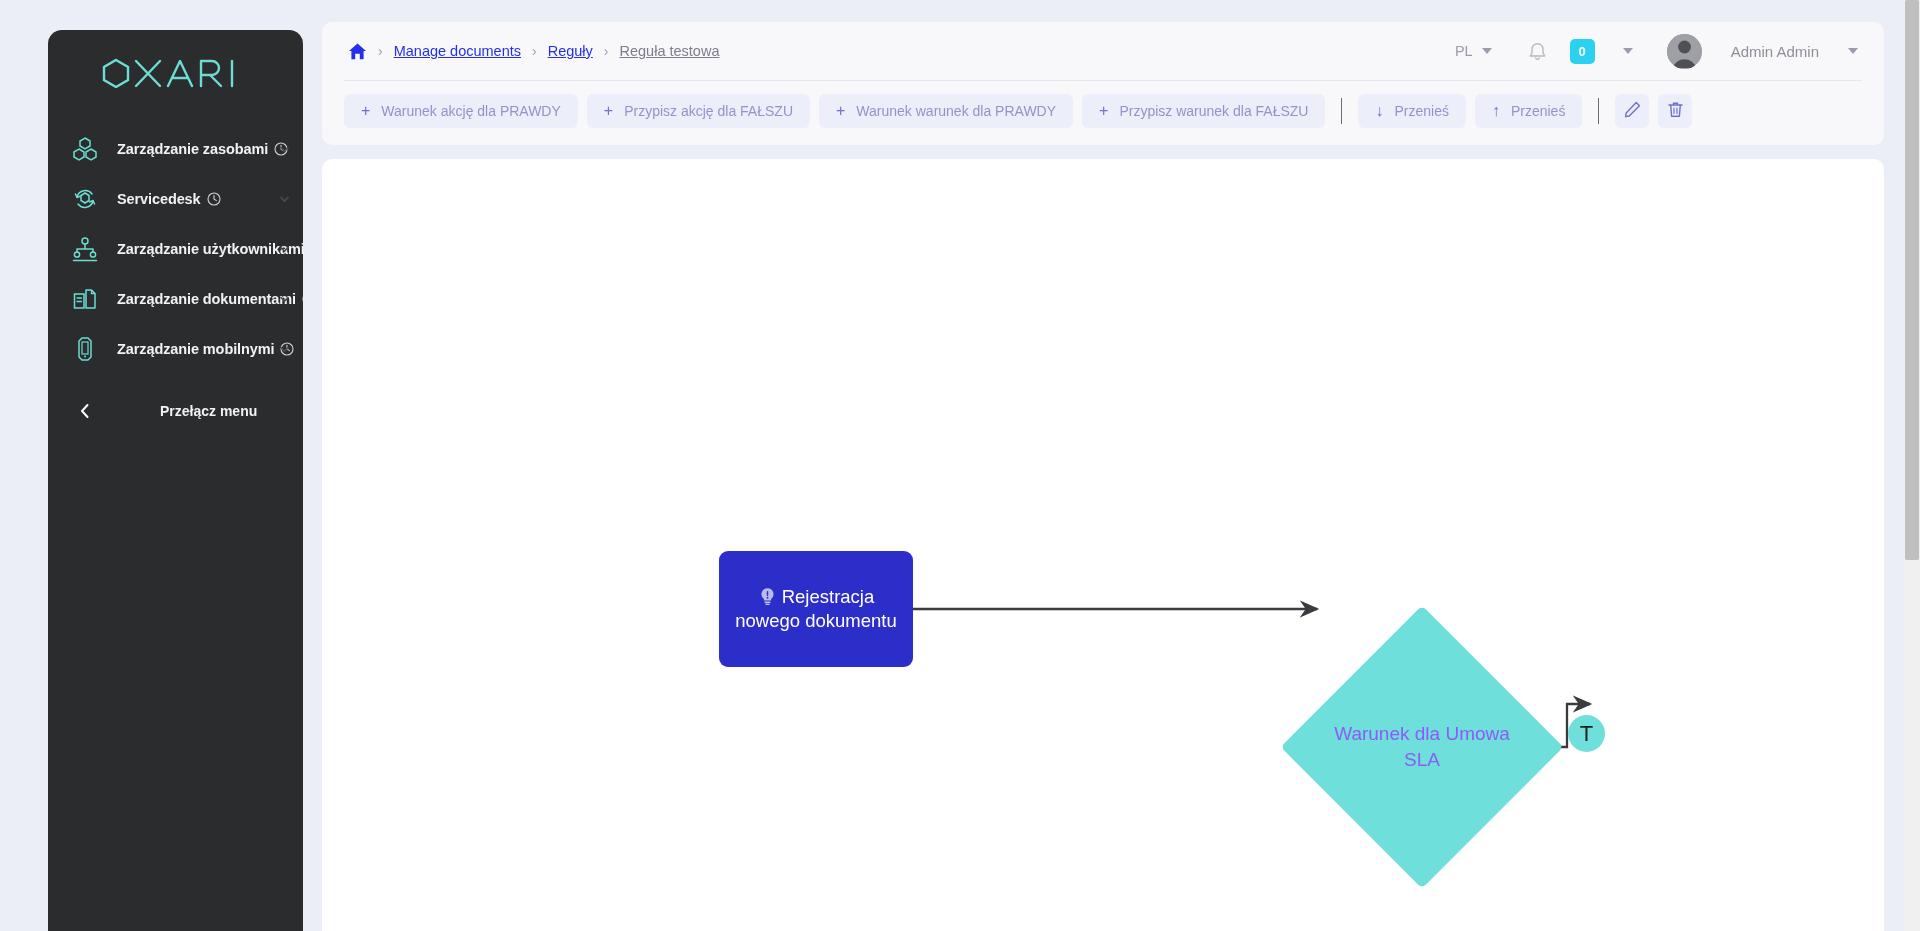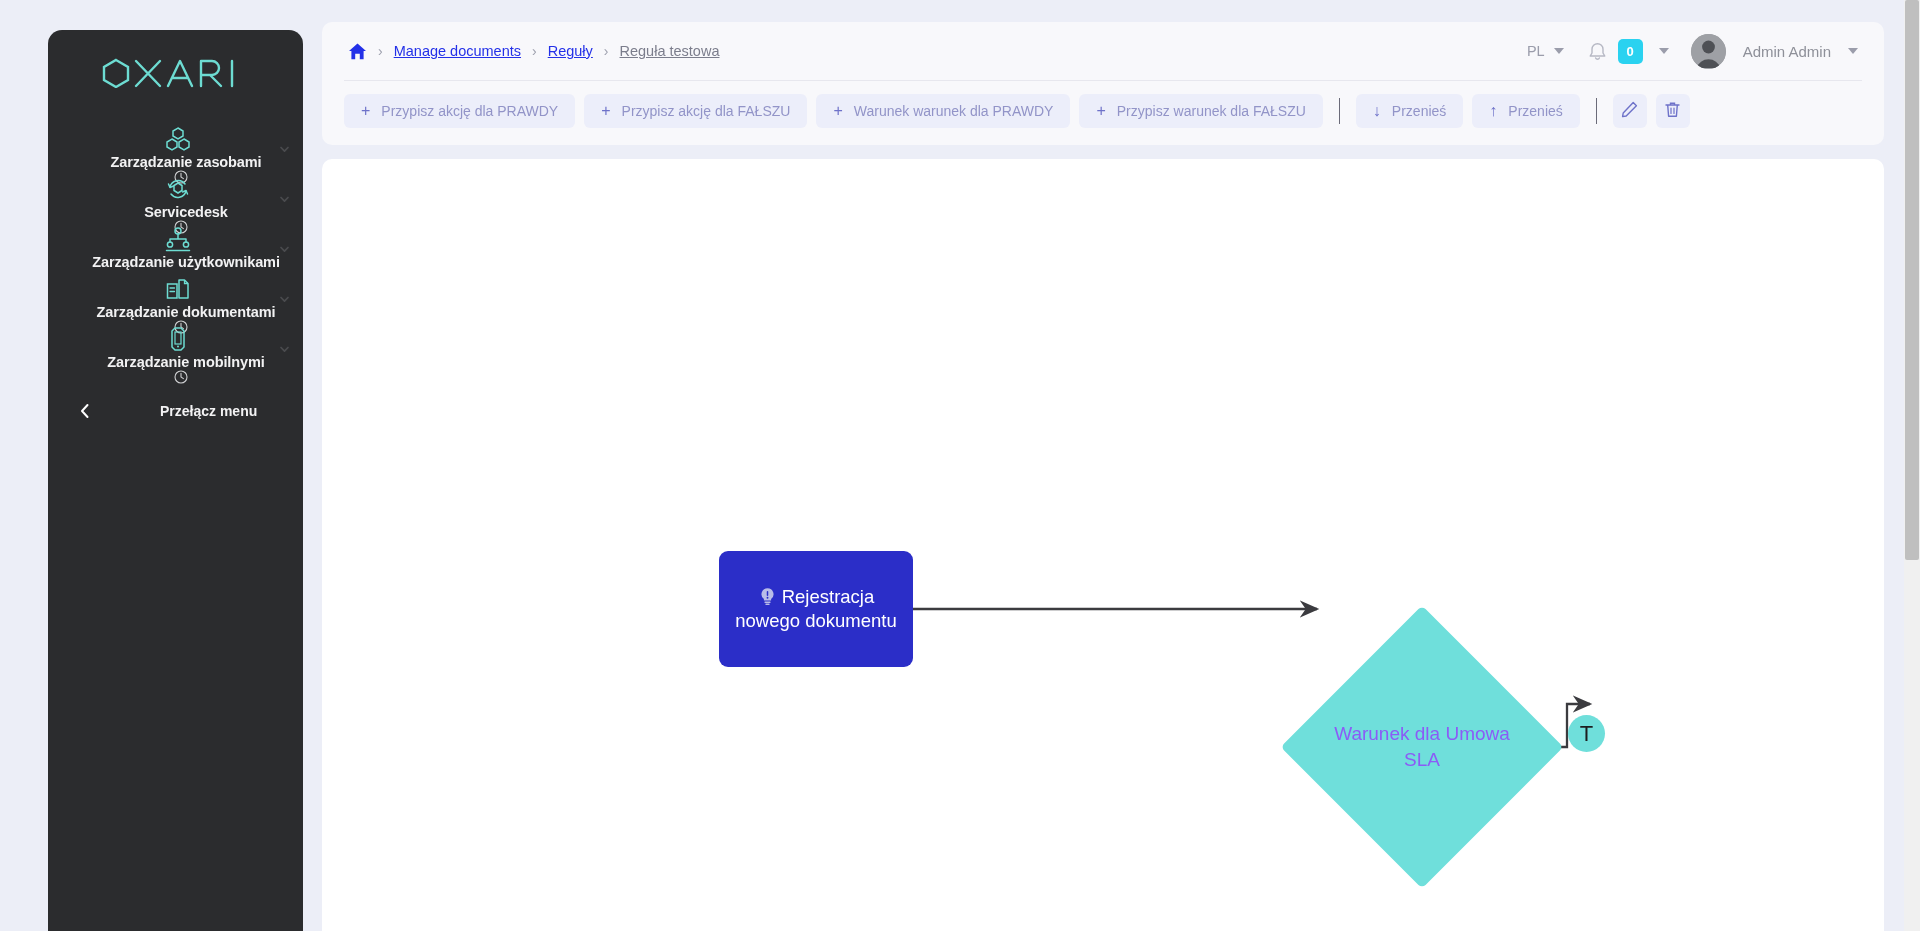--- a/index.html
+++ b/index.html
@@ -30,21 +30,20 @@
   .logo { display: flex; align-items: center; gap: 0px; }
   .logo svg { display: block; }
 
   .nav { margin-top: 22px; }
   .nav-item {
     position: relative;
     display: flex; align-items: center;
     height: 50px;
     padding: 0 18px 0 22px;
     cursor: pointer;
-    flex-direction: column;
   }
   .nav-icon {
     width: 30px; height: 30px;
     flex: 0 0 30px;
     display: flex; align-items: center; justify-content: center;
     color: #6ddcd2;
   }
   .nav-icon svg { display: block; }
   .nav-label {
     margin-left: 17px;
@@ -127,21 +126,21 @@
     color: #7b7d8c;
     font-size: 14.5px;
     text-decoration: underline;
     cursor: pointer;
     white-space: nowrap;
   }
 
   .hdr-right {
     margin-left: auto;
     display: flex; align-items: center;
-    gap: 4px;
+    gap: 16px;
   }
   .lang-sel {
     display: flex; align-items: center; gap: 9px;
     color: #9b9dab; font-size: 14.5px;
     cursor: pointer;
     margin-right: 20px;
   }
   .caret { width: 0; height: 0; border-left: 5px solid transparent; border-right: 5px solid transparent; border-top: 6px solid #9b9dab; }
   .bell { color: #b6b8c4; display: flex; margin-right: 7px; cursor: pointer; }
   .notif-badge {
@@ -506,21 +505,21 @@
         <span class="user-caret caret"></span>
       </div>
     </div>
 
     <div class="hr"></div>
 
     <div class="toolbar">
 
       <button class="tb-btn">
         <span class="glyph">+</span>
-        <span>Przypisz akcję dla PRAWDY</span>
+        <span>Warunek akcję dla PRAWDY</span>
       </button>
 
       <button class="tb-btn">
         <span class="glyph">+</span>
         <span>Przypisz akcję dla FAŁSZU</span>
       </button>
 
       <button class="tb-btn">
         <span class="glyph">+</span>
         <span>Warunek warunek dla PRAWDY</span>

